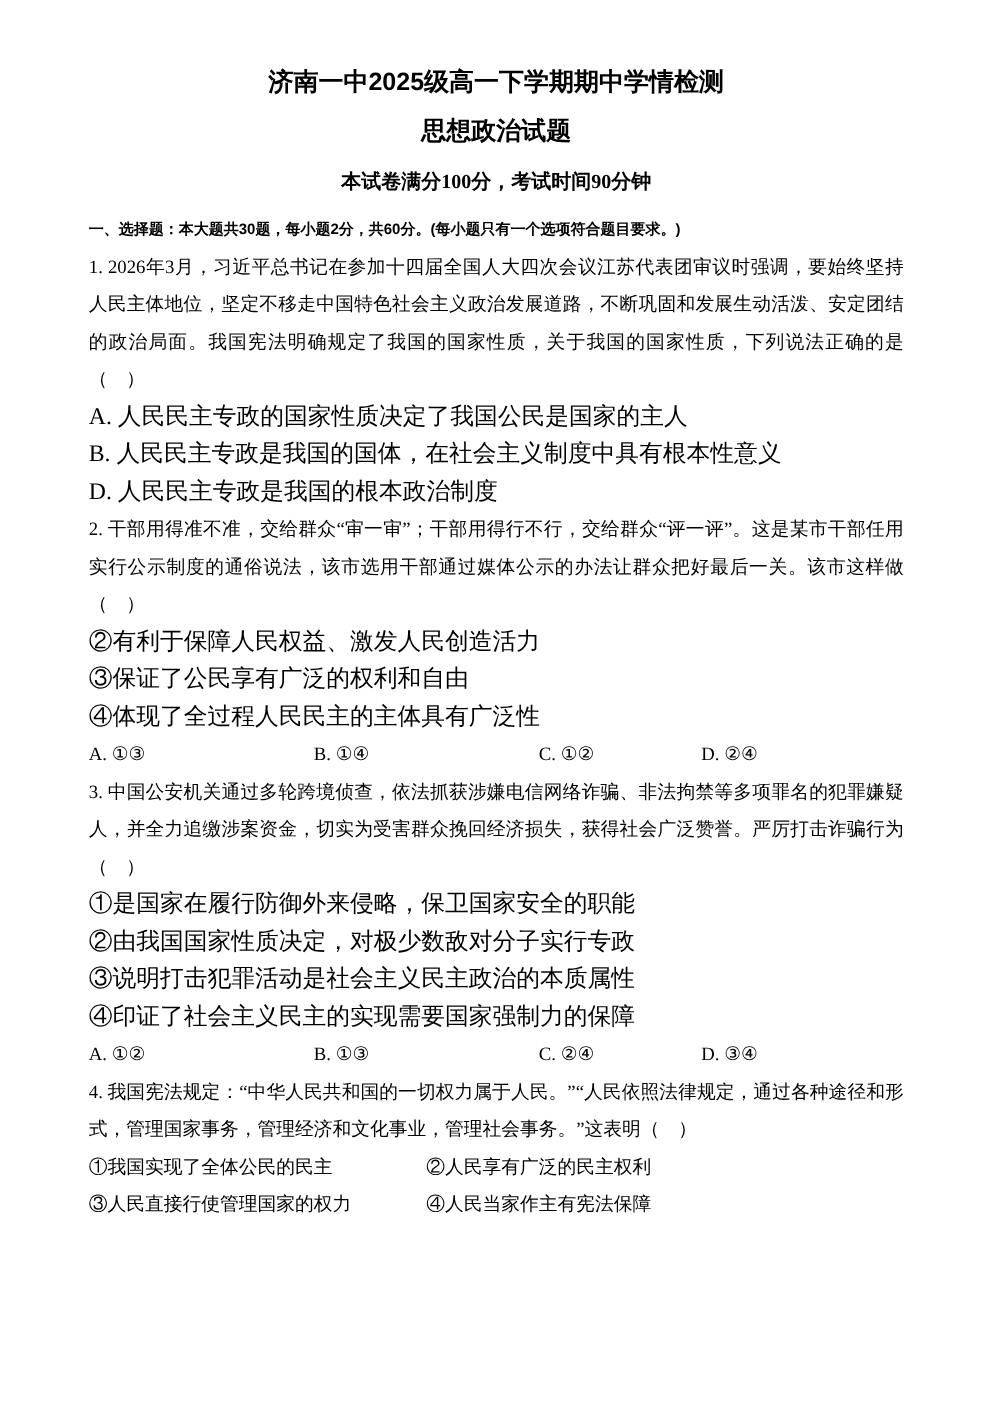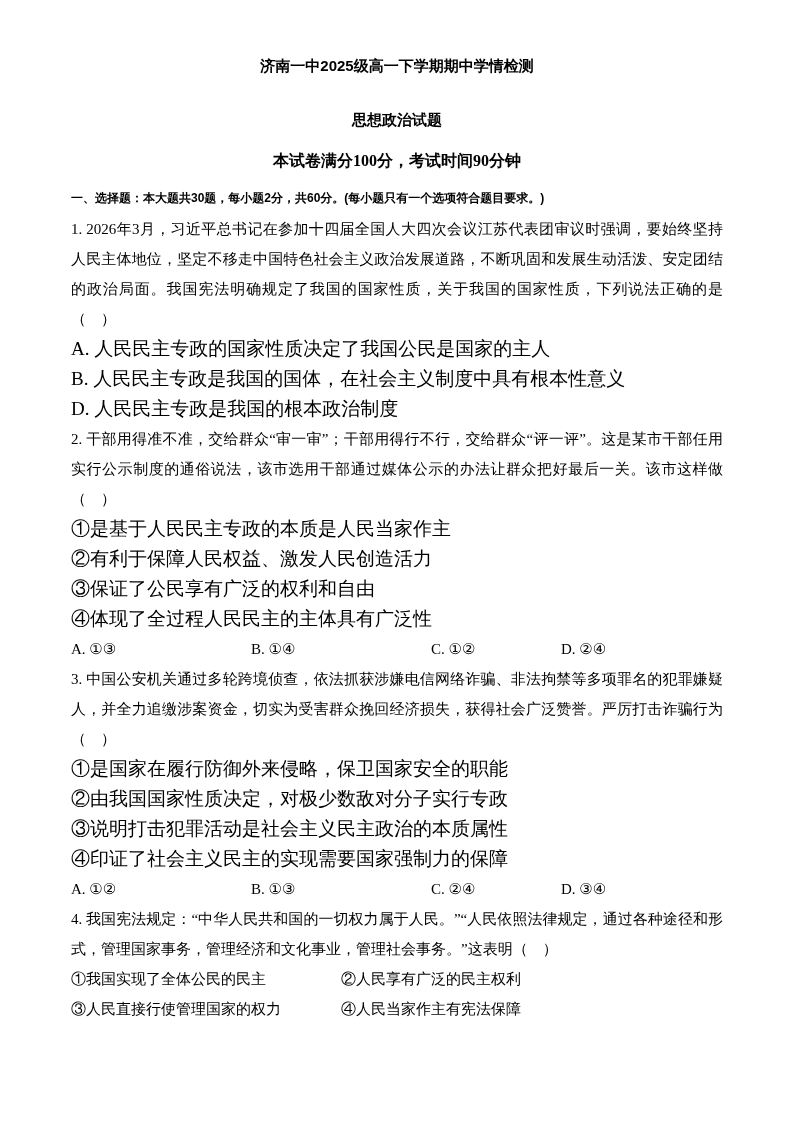--- a/index.html
+++ b/index.html
@@ -10,25 +10,25 @@
     color: #000000;
     font-family: "Liberation Serif", "DejaVu Serif", serif;
     overflow: hidden;
   }
   .page {
     padding: 50px 70px 0 71px;
   }
   .title {
     font-family: "Liberation Sans", "DejaVu Sans", sans-serif;
     font-weight: 700;
-    font-size: 15px;
+    font-size: 20px;
     line-height: 32px;
     text-align: center;
   }
-  .title.subject { margin-top: 22px; }
+  .title.subject { margin-top: 7px; }
   .exam-info {
     font-family: Liberation Serif, serif;
     font-weight: 700;
     font-size: 16px;
     line-height: 26px;
     text-align: center;
     margin-top: 12px;
   }
   .section-header {
     font-family: "Liberation Sans", "DejaVu Sans", sans-serif;
@@ -76,21 +76,20 @@
 
   <div>
     <p class="stem">1. 2026年3月，习近平总书记在参加十四届全国人大四次会议江苏代表团审议时强调，要始终坚持人民主体地位，坚定不移走中国特色社会主义政治发展道路，不断巩固和发展生动活泼、安定团结的政治局面。我国宪法明确规定了我国的国家性质，关于我国的国家性质，下列说法正确的是（　）</p>
     <p class="line">A. 人民民主专政的国家性质决定了我国公民是国家的主人</p>
     <p class="line">B. 人民民主专政是我国的国体，在社会主义制度中具有根本性意义</p>
     <p class="line">D. 人民民主专政是我国的根本政治制度</p>
   </div>
 
   <div>
     <p class="stem"> 2. 干部用得准不准，交给群众“审一审”；干部用得行不行，交给群众“评一评”。这是某市干部任用实行公示制度的通俗说法，该市选用干部通过媒体公示的办法让群众把好最后一关。该市这样做（　）</p>
-    <p class="line">①是基于人民民主专政的本质是人民当家作主</p>
     <p class="line">②有利于保障人民权益、激发人民创造活力</p>
     <p class="line">③保证了公民享有广泛的权利和自由</p>
     <p class="line">④体现了全过程人民民主的主体具有广泛性</p>
     <div class="answer-row">
       <span>A. ①③</span>
       <span>B. ①④</span>
       <span>C. ①②</span>
       <span>D. ②④</span>
     </div>
   </div>

